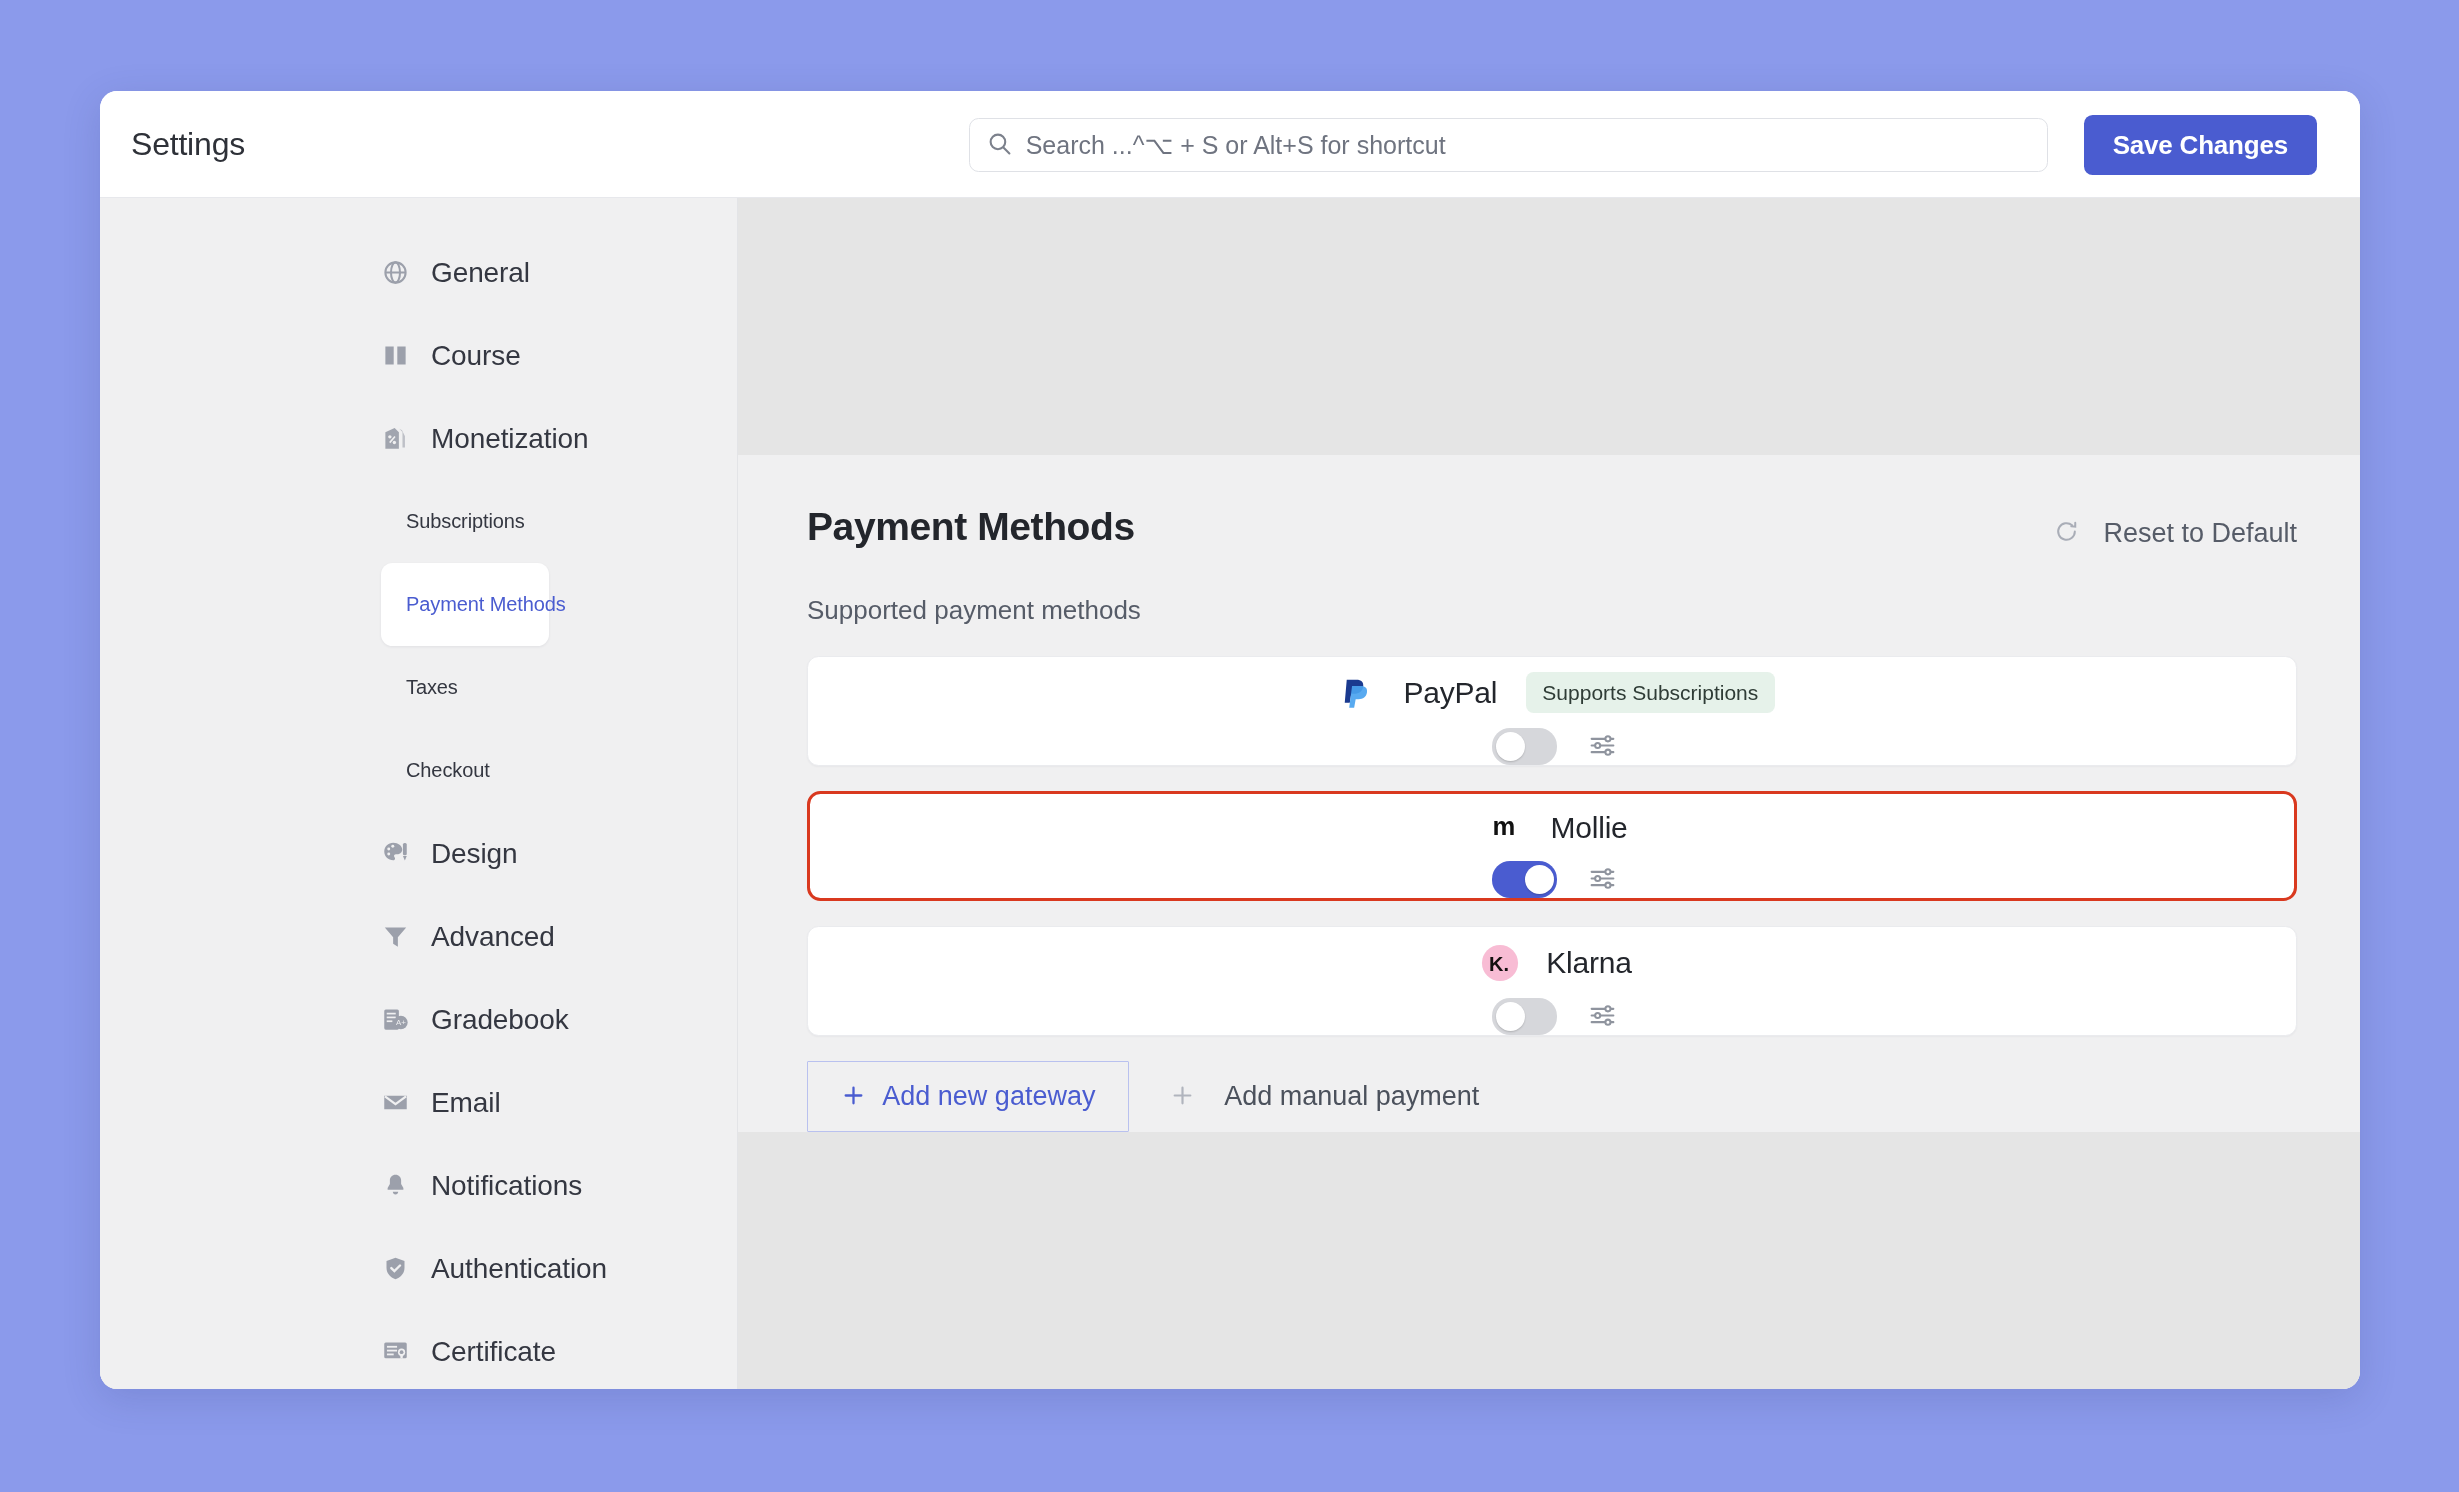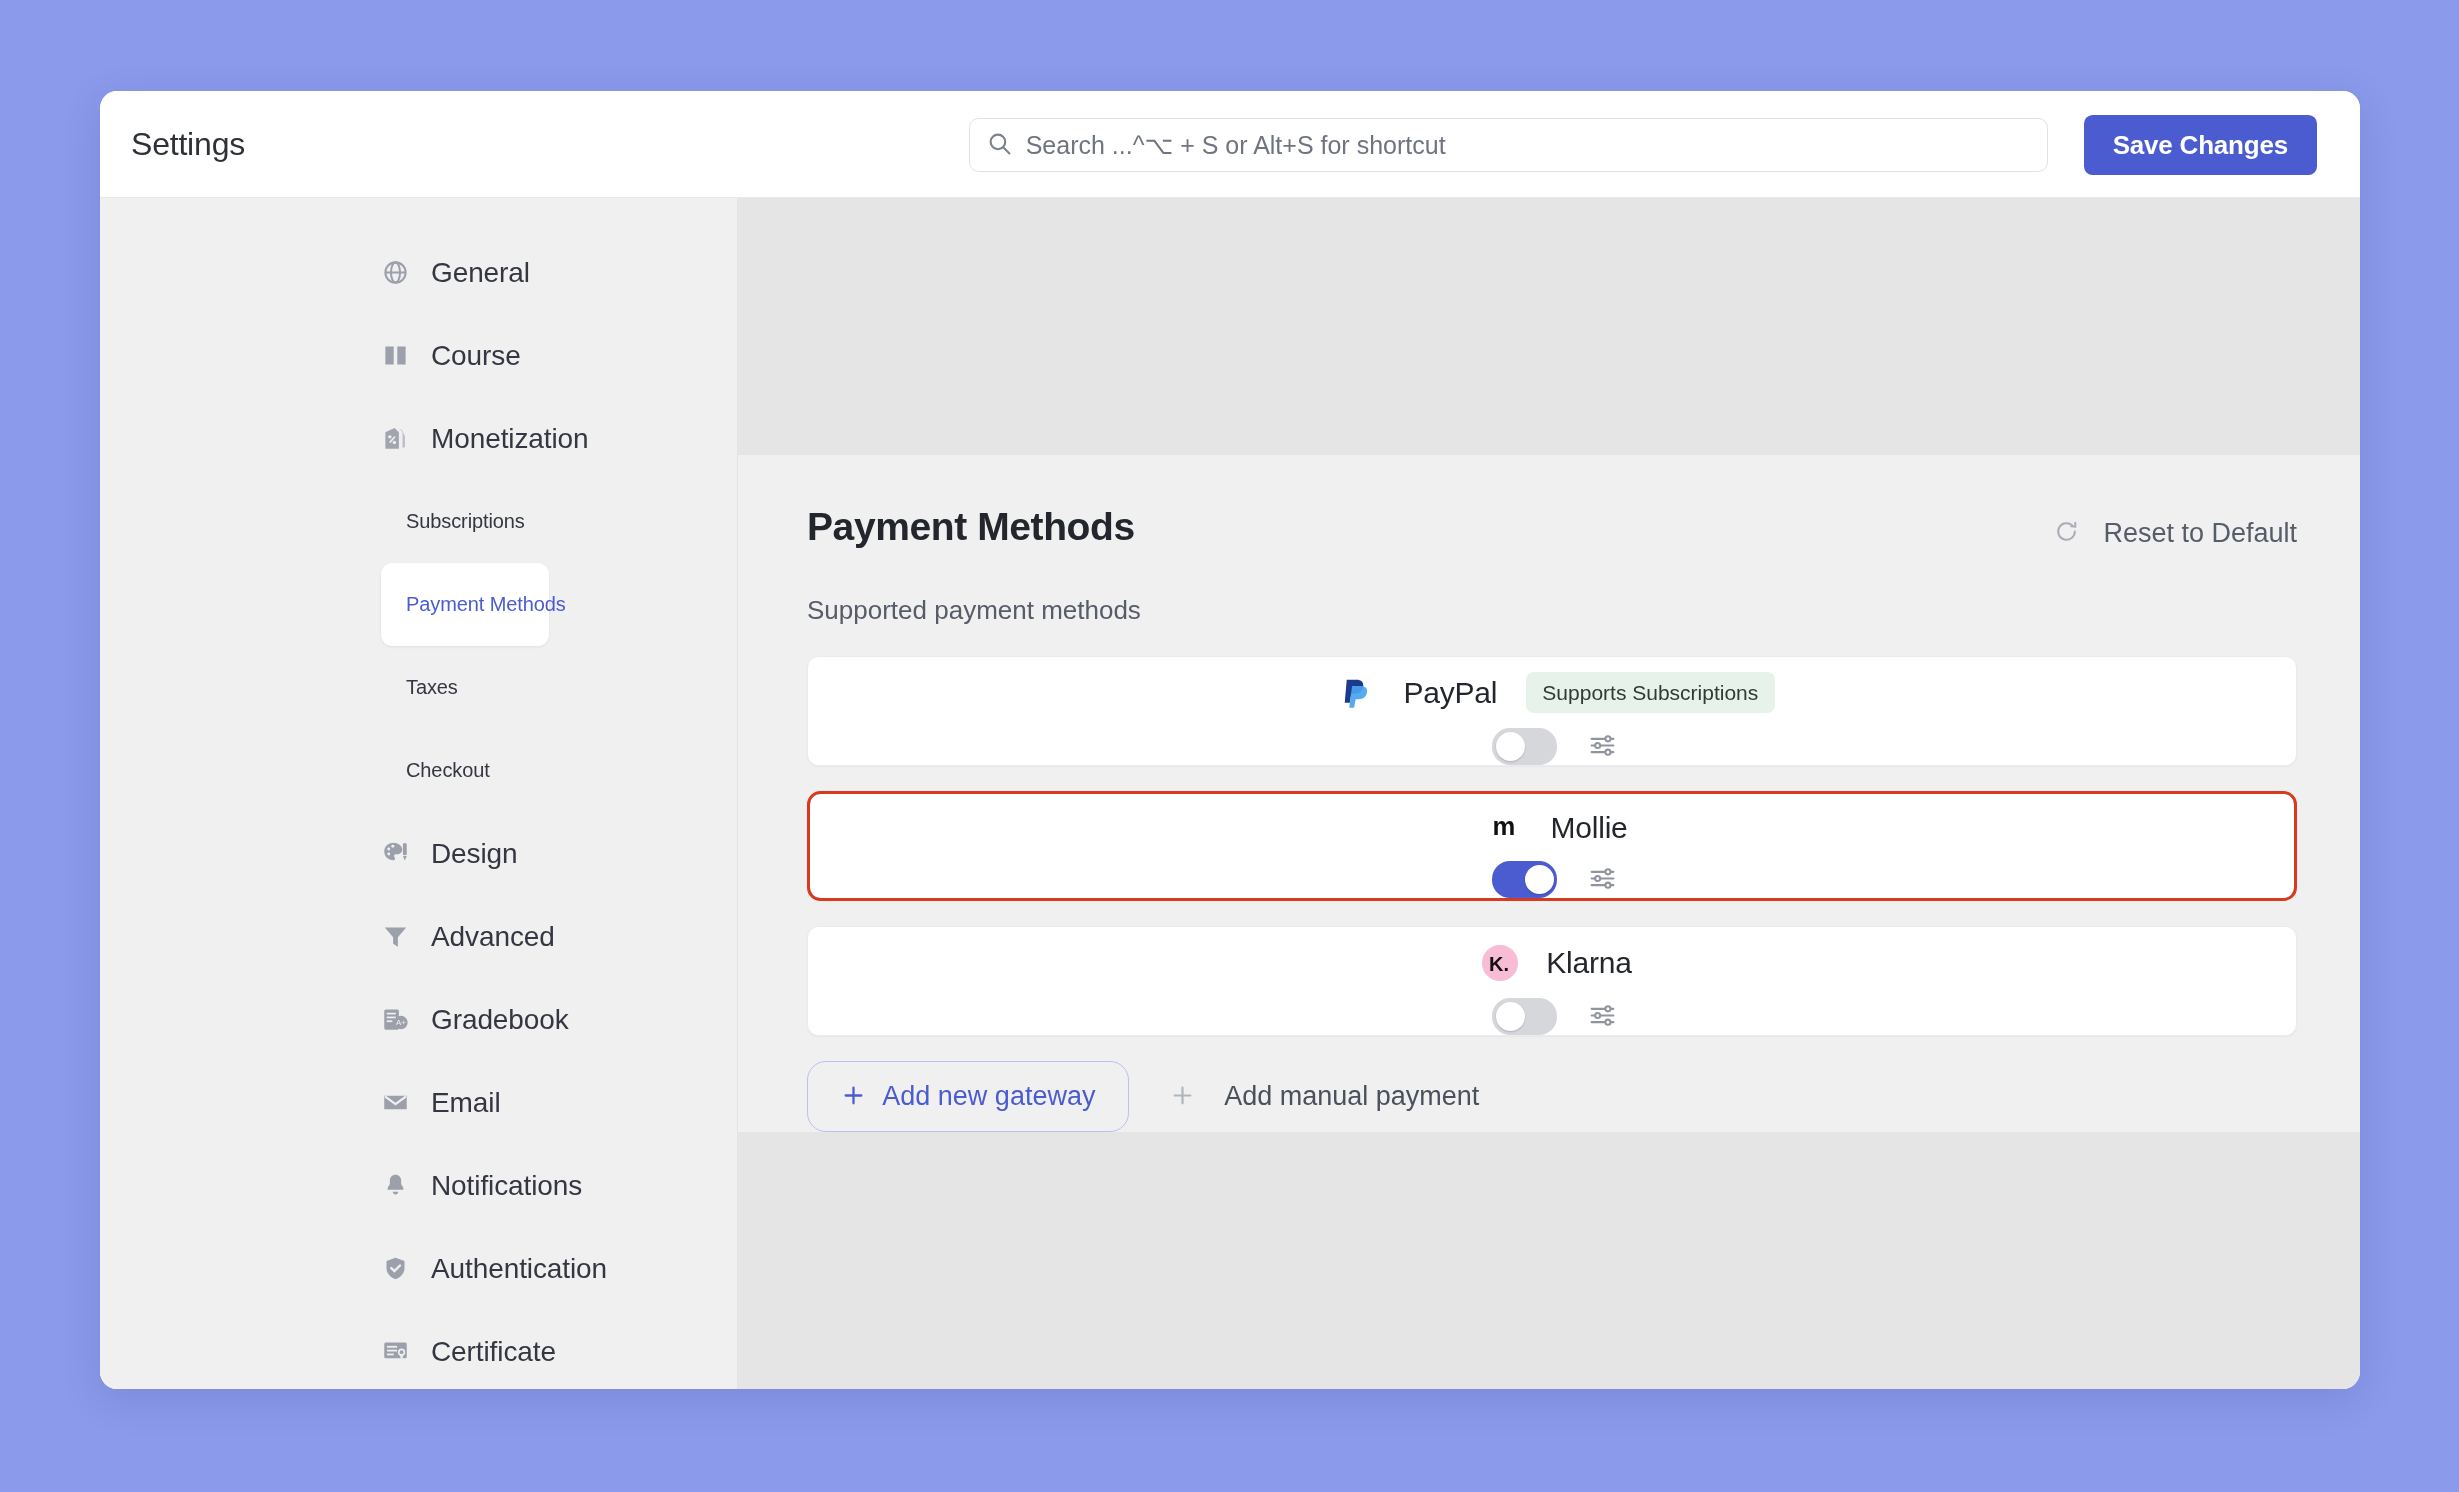--- a/index.html
+++ b/index.html
@@ -278,21 +278,21 @@
     align-items: center;
     gap: 33px;
     margin-top: 21px;
   }
   .add-gateway {
     display: flex; align-items: center; gap: 16.3px;
     height: 71px;
     padding: 0 33px;
     background: transparent;
     border: 1.9px solid #b9c1ef;
-    border-radius: 19px;
+    border-radius: 1px;
     cursor: pointer;
     font-family: "Liberation Sans", sans-serif;
   }
   .add-gateway .plus { color: #4a5cd0; display: block; }
   .add-gateway .lbl { font-size: 27px; color: #4a5cd0; white-space: nowrap; }
 
   .add-manual {
     display: flex; align-items: center; gap: 29px;
     height: 71px;
     padding: 0 7.7px;

